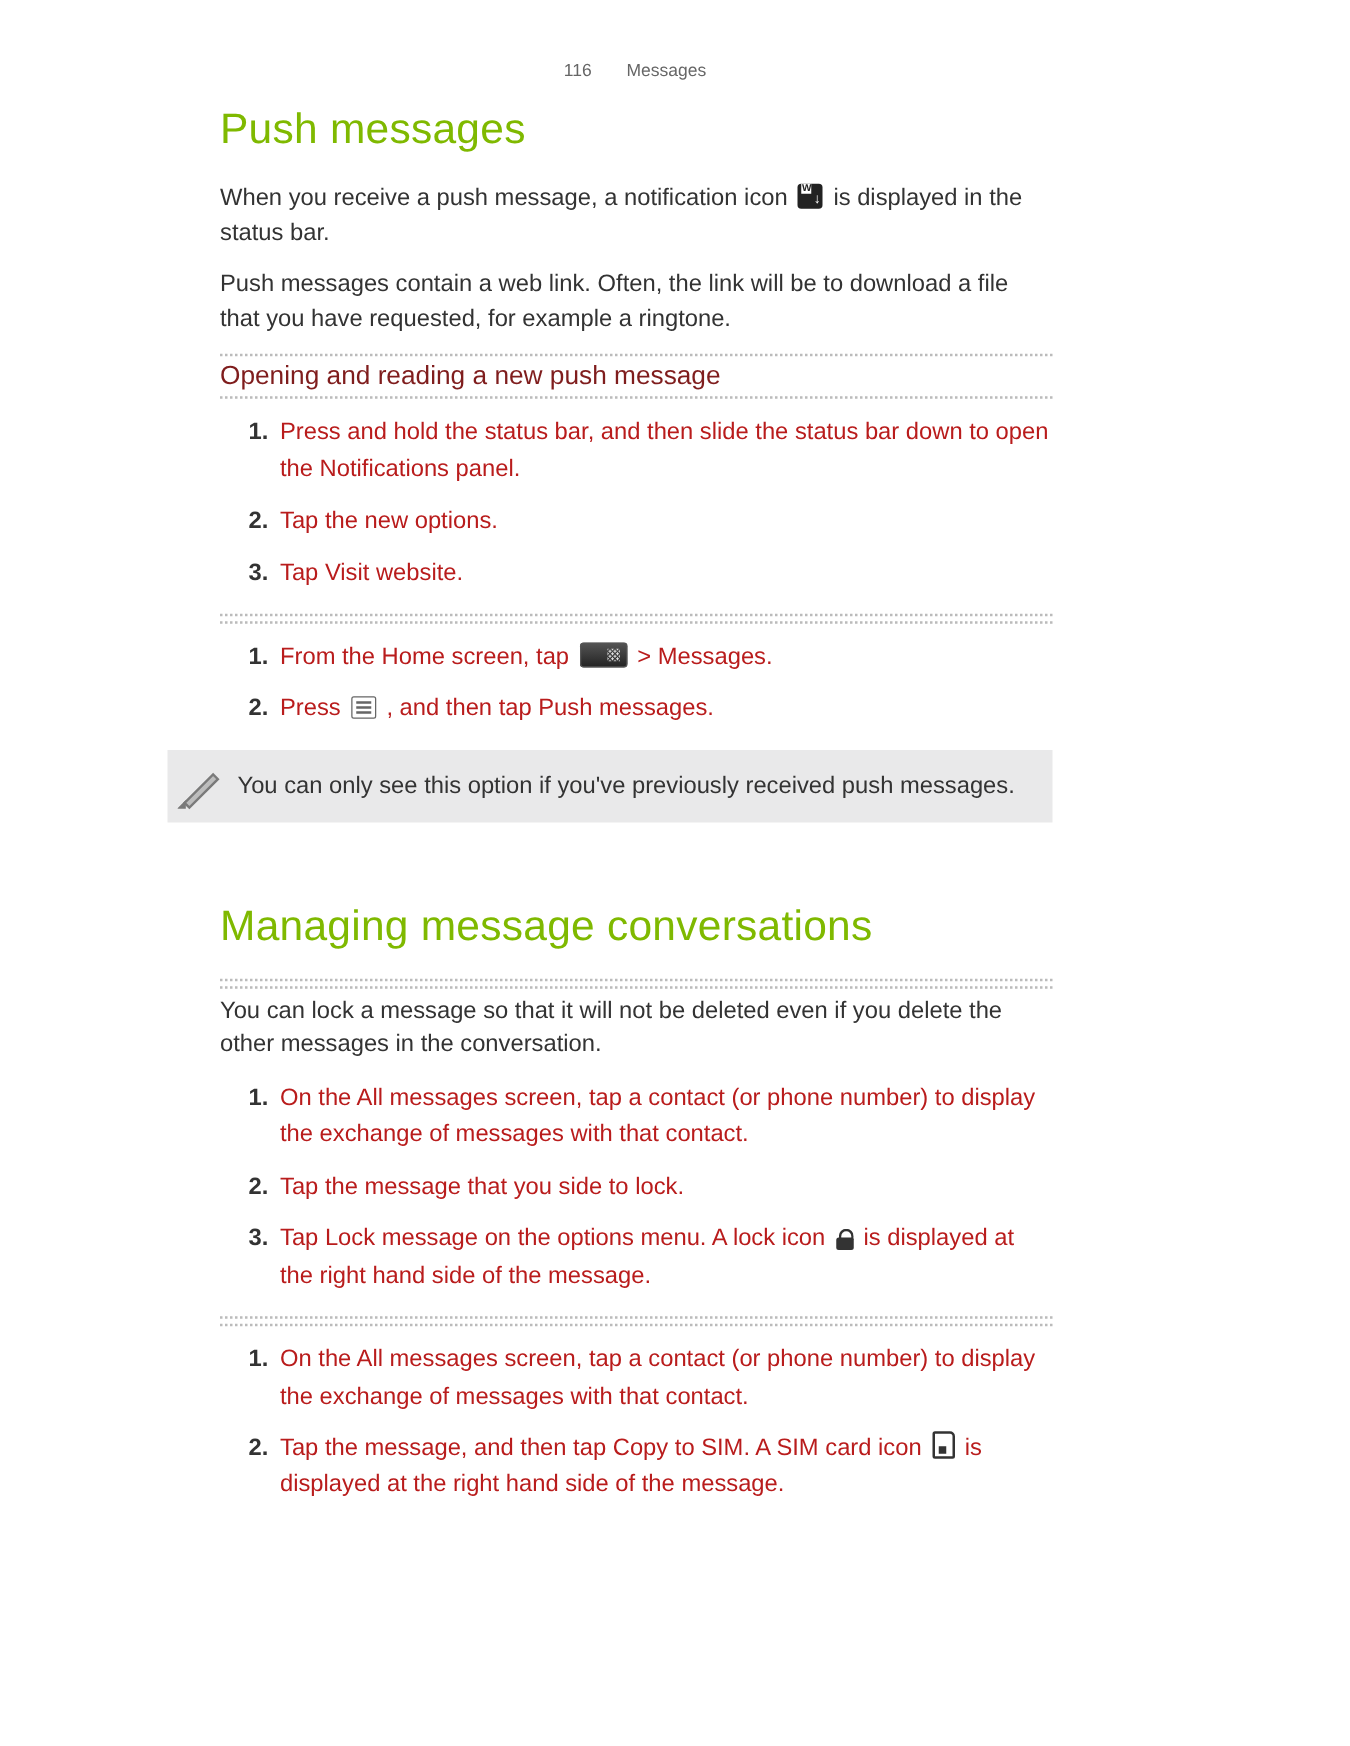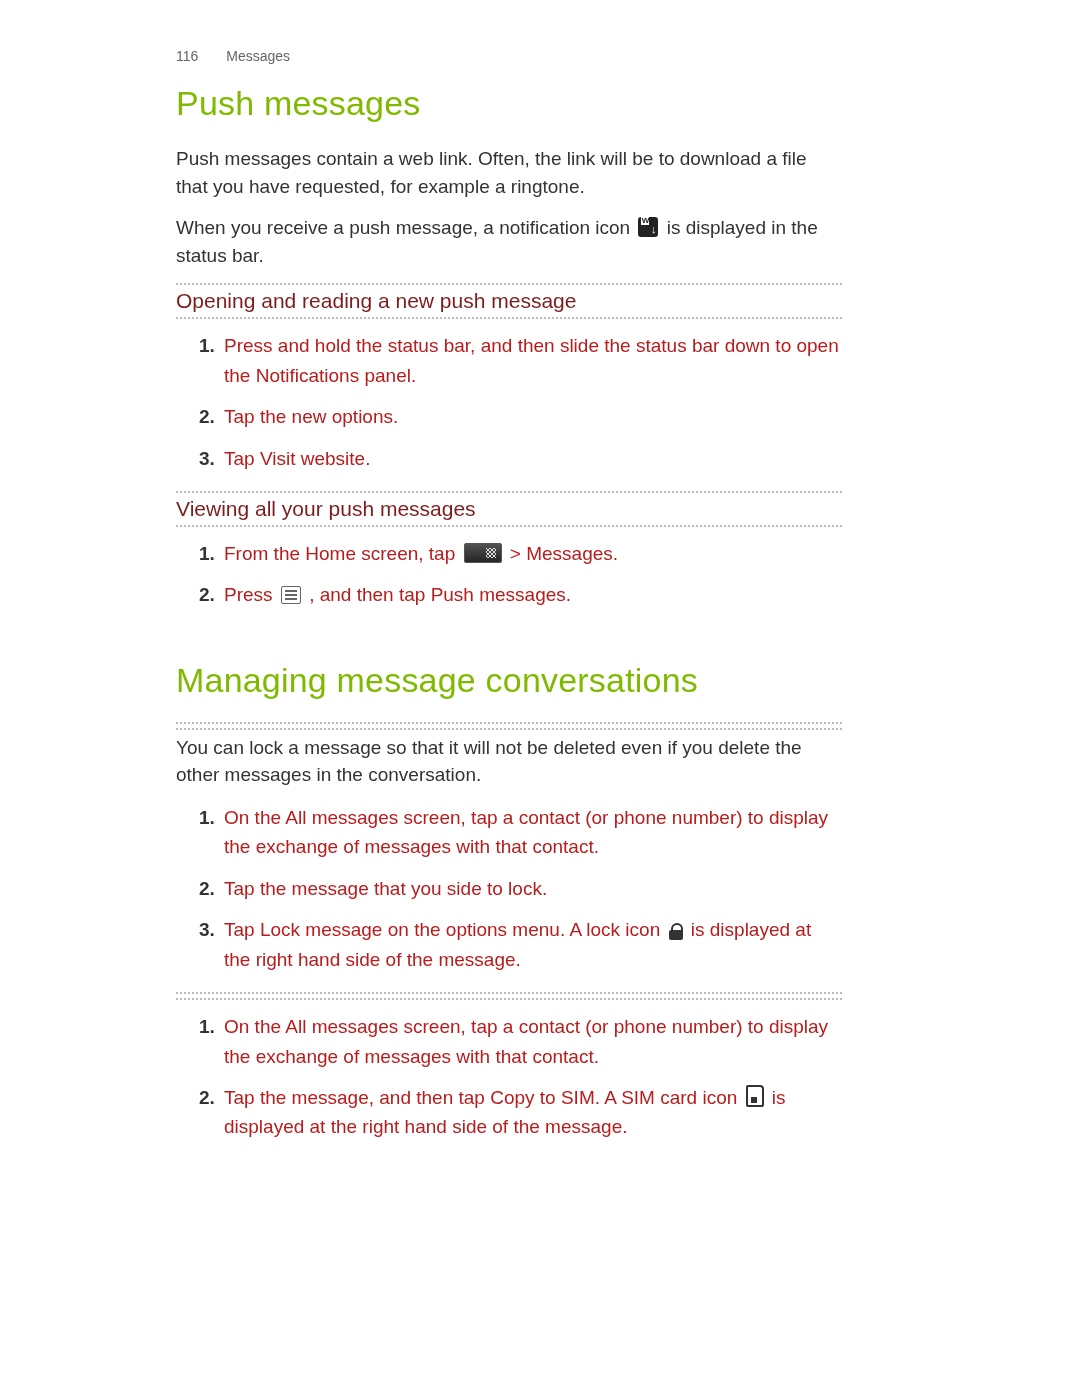--- a/index.html
+++ b/index.html
@@ -13,34 +13,35 @@
   .page{
     box-sizing:border-box;
     padding:48px 0 0 0;
   }
   .hdr{
     margin-left:176px;
     margin-right:240px;
     font-size:14px;
     color:#666;
     margin-bottom:20px;
+    text-align:center;
   }
   .hdr .pno{display:inline-block;margin-right:24px;}
   .content{
     margin-left:176px;
     margin-right:238px;
   }
   h1{
     font-weight:400;
     color:#7fb900;
     font-size:34px;
     margin:18px 0 22px 0;
     letter-spacing:.2px;
   }
-  h1.second{margin-top:51px;}
+  h1.second{margin-top:64px;}
   p{
     font-size:19px;
     line-height:1.45;
     color:#333;
     margin:0 0 14px 0;
   }
   .dotrule{
     border:none;
     border-top:2px dotted #bbb;
     margin:14px 0 4px 0;
@@ -172,54 +173,62 @@
 
   <div class="hdr">
     <span class="pno">116</span>
     <span>Messages</span>
   </div>
 
   <div class="content">
 
     <h1>Push messages</h1>
 
-    <p>Push messages contain a web link. Often, the link will be to download a file that you have requested, for example a ringtone.</p>
-
     <p>
       <span>When you receive a push message, a notification icon </span>
       <span class="ic ic-push"></span>
       <span> is displayed in the status bar.</span>
     </p>
 
+    <p>Push messages contain a web link. Often, the link will be to download a file that you have requested, for example a ringtone.</p>
+
     <hr class="dotrule">
     <h2>Opening and reading a new push message</h2>
     <hr class="dotrule under">
 
     <ol>
       <li>Press and hold the status bar, and then slide the status bar down to open the Notifications panel.</li>
       <li>Tap the new options.</li>
       <li>
         <span>Tap </span><span class="bold">Visit website</span><span>.</span>
       </li>
     </ol>
 
     <hr class="dotrule">
-    <h2>Viewing all your push messages</h2>
     <hr class="dotrule under">
 
     <ol>
       <li>
         <span>From the Home screen, tap </span><span class="ic ic-apps"></span><span> &gt; </span><span class="bold">Messages</span><span>.</span>
       </li>
       <li>
         <span>Press </span><span class="ic ic-menu"></span><span> , and then tap </span><span class="bold">Push messages</span><span>.</span>
       </li>
     </ol>
   </div>
 
+  <div class="note">
+    <svg class="pen" viewBox="0 0 40 40">
+      <g fill="none" stroke="#7a7a7a" stroke-width="2">
+        <path d="M6 34 L30 10 L34 14 L10 38 Z" fill="#bdbdbd"></path>
+        <path d="M6 34 L2 38 L6 38 Z" fill="#7a7a7a"></path>
+      </g>
+    </svg>
+    <span>You can only see this option if you've previously received push messages.</span>
+  </div>
 
   <div class="content">
 
     <h1 class="second">Managing message conversations</h1>
 
     <hr class="dotrule">
     <hr class="dotrule under">
 
     <p>You can lock a message so that it will not be deleted even if you delete the other messages in the conversation.</p>
 

